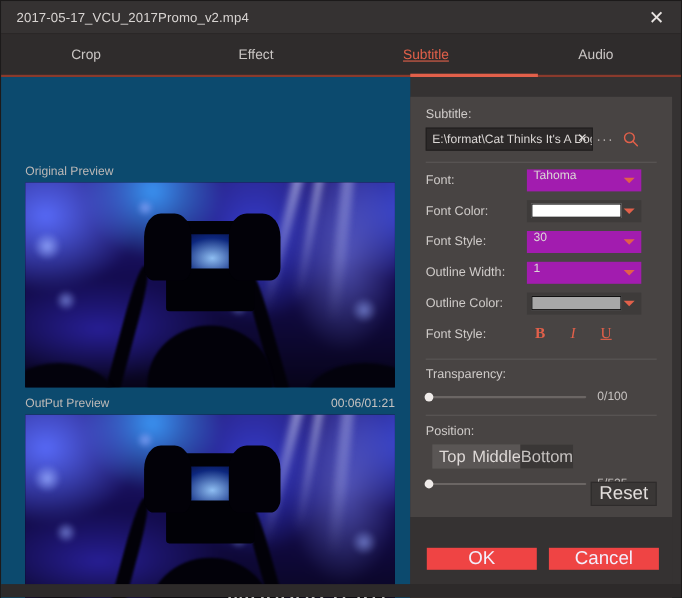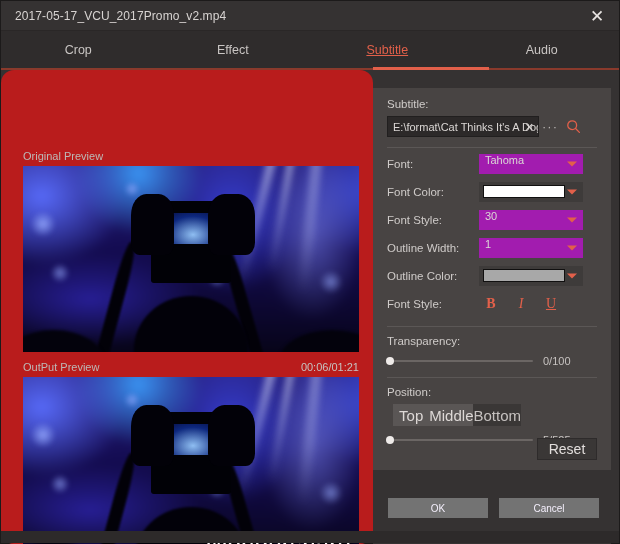--- a/index.html
+++ b/index.html
@@ -62,22 +62,21 @@
     position: absolute; top: 66px;
     height: 3px;
     background: #e2604a;
     left: 372px; width: 116px;
   }
 
   
   .left-pane {
     position: absolute; left: 0; top: 69px;
     width: 372px; height: 474px;
-    background: #b91c1c;
-    border-radius: 13px;
+    background: #0c4a6e;
   }
   .pv-label-row {
     position: absolute;
     left: 22px; width: 336px;
     display: flex; align-items: center; justify-content: space-between;
     color: #bdb9b7; font-size: 11px;
   }
   .pv-label-row.one { top: 80px; }
   .pv-label-row.two { top: 291px; }
   .pv-time { color: #c6c2c0; font-size: 11px; }
@@ -304,38 +303,38 @@
     color: #ded9d7; font-size: 15px; cursor: pointer;
   }
   .seg.active { background: #3a3736; color: #c6c2c0; }
 
   .reset-btn {
     position: absolute; right: 14px; bottom: 10px;
     width: 60px; height: 22px;
     background: #3a3736;
     border: 1px solid #2e2b2b;
     display: flex; align-items: center; justify-content: center;
-    color: #e2dedc; font-size: 14px; cursor: pointer;
+    color: #e2dedc; font-size: 17px; cursor: pointer;
   }
 
   
   .footer {
     position: absolute; left: 372px; top: 469px;
     width: 238px; height: 74px;
     background: #353232;
   }
   .footer-btns {
     position: absolute; left: 15px; top: 28px;
     display: flex; gap: 11px;
   }
   .btn-primary, .btn-secondary {
     width: 100px; height: 20px;
-    background: #737373;
+    background: #ef4444;
     display: flex; align-items: center; justify-content: center;
-    color: #f3eefb; font-size: 10px;
+    color: #f3eefb; font-size: 17px;
     cursor: pointer; border: none;
   }
   .bottom-strip {
     position: absolute; left: 0; bottom: 0;
     width: 618px; height: 12px;
     background: #2d2a2a;
   }
 </style>
 </head>
 <body>

